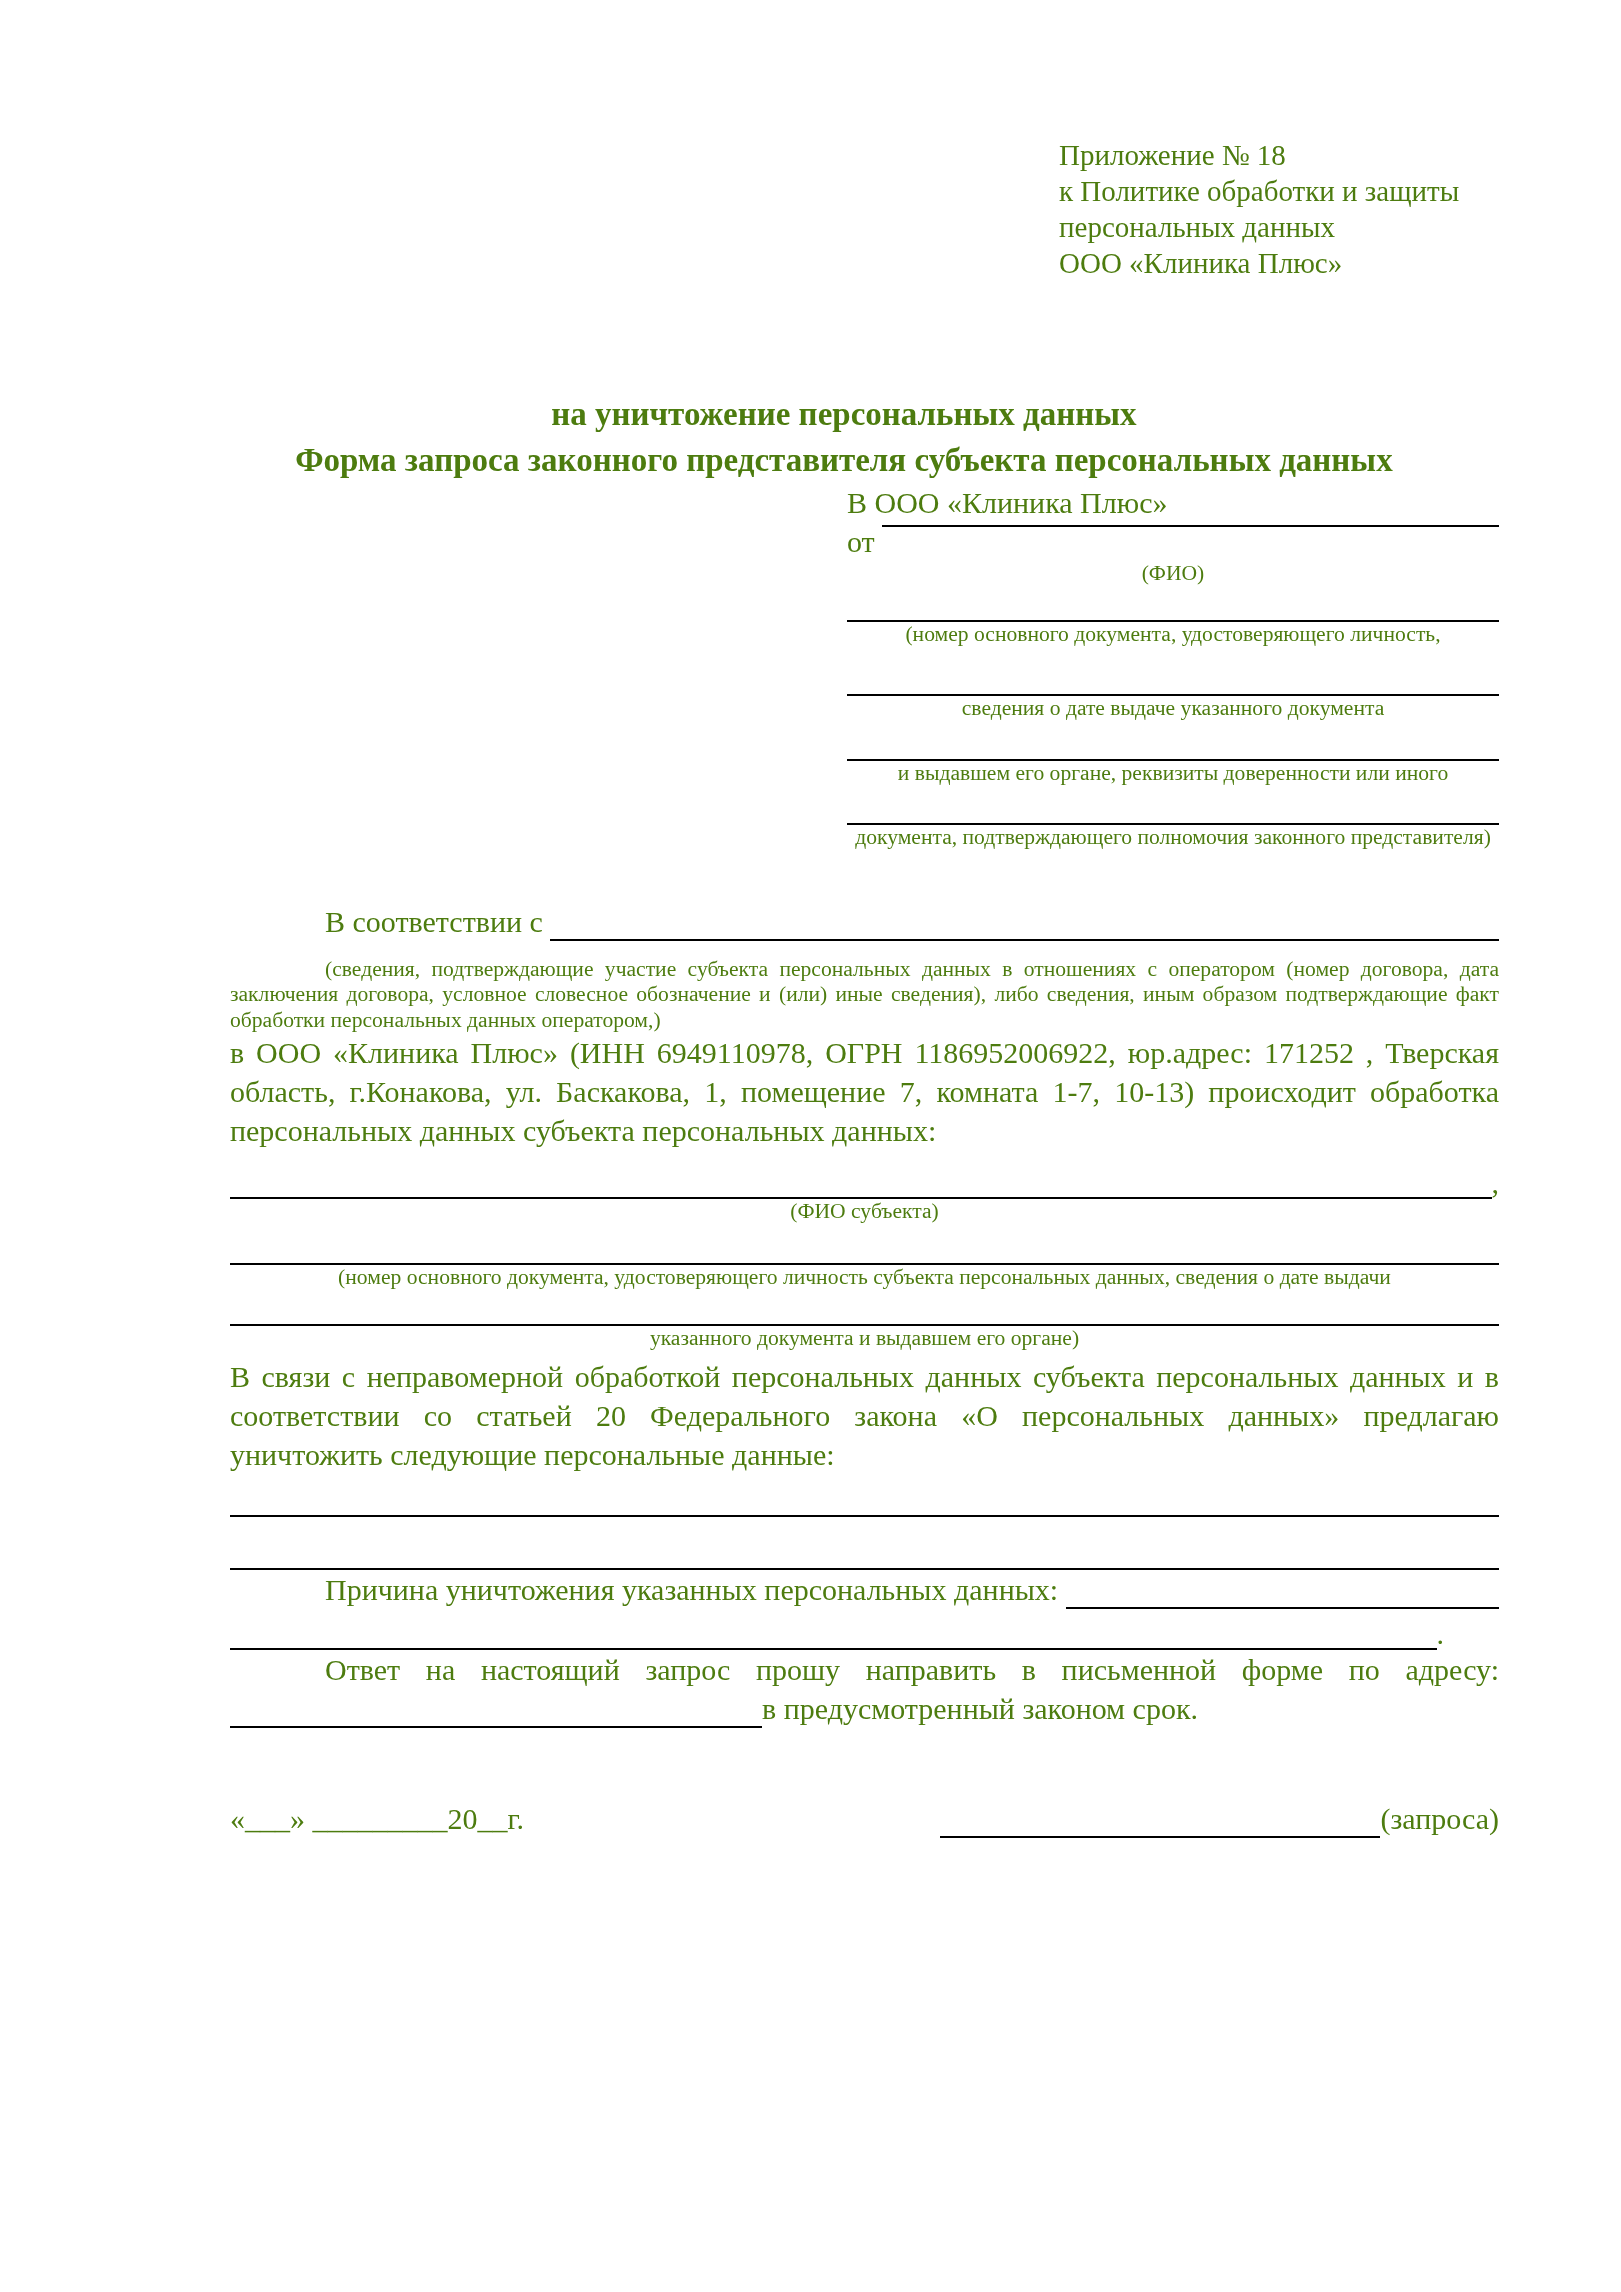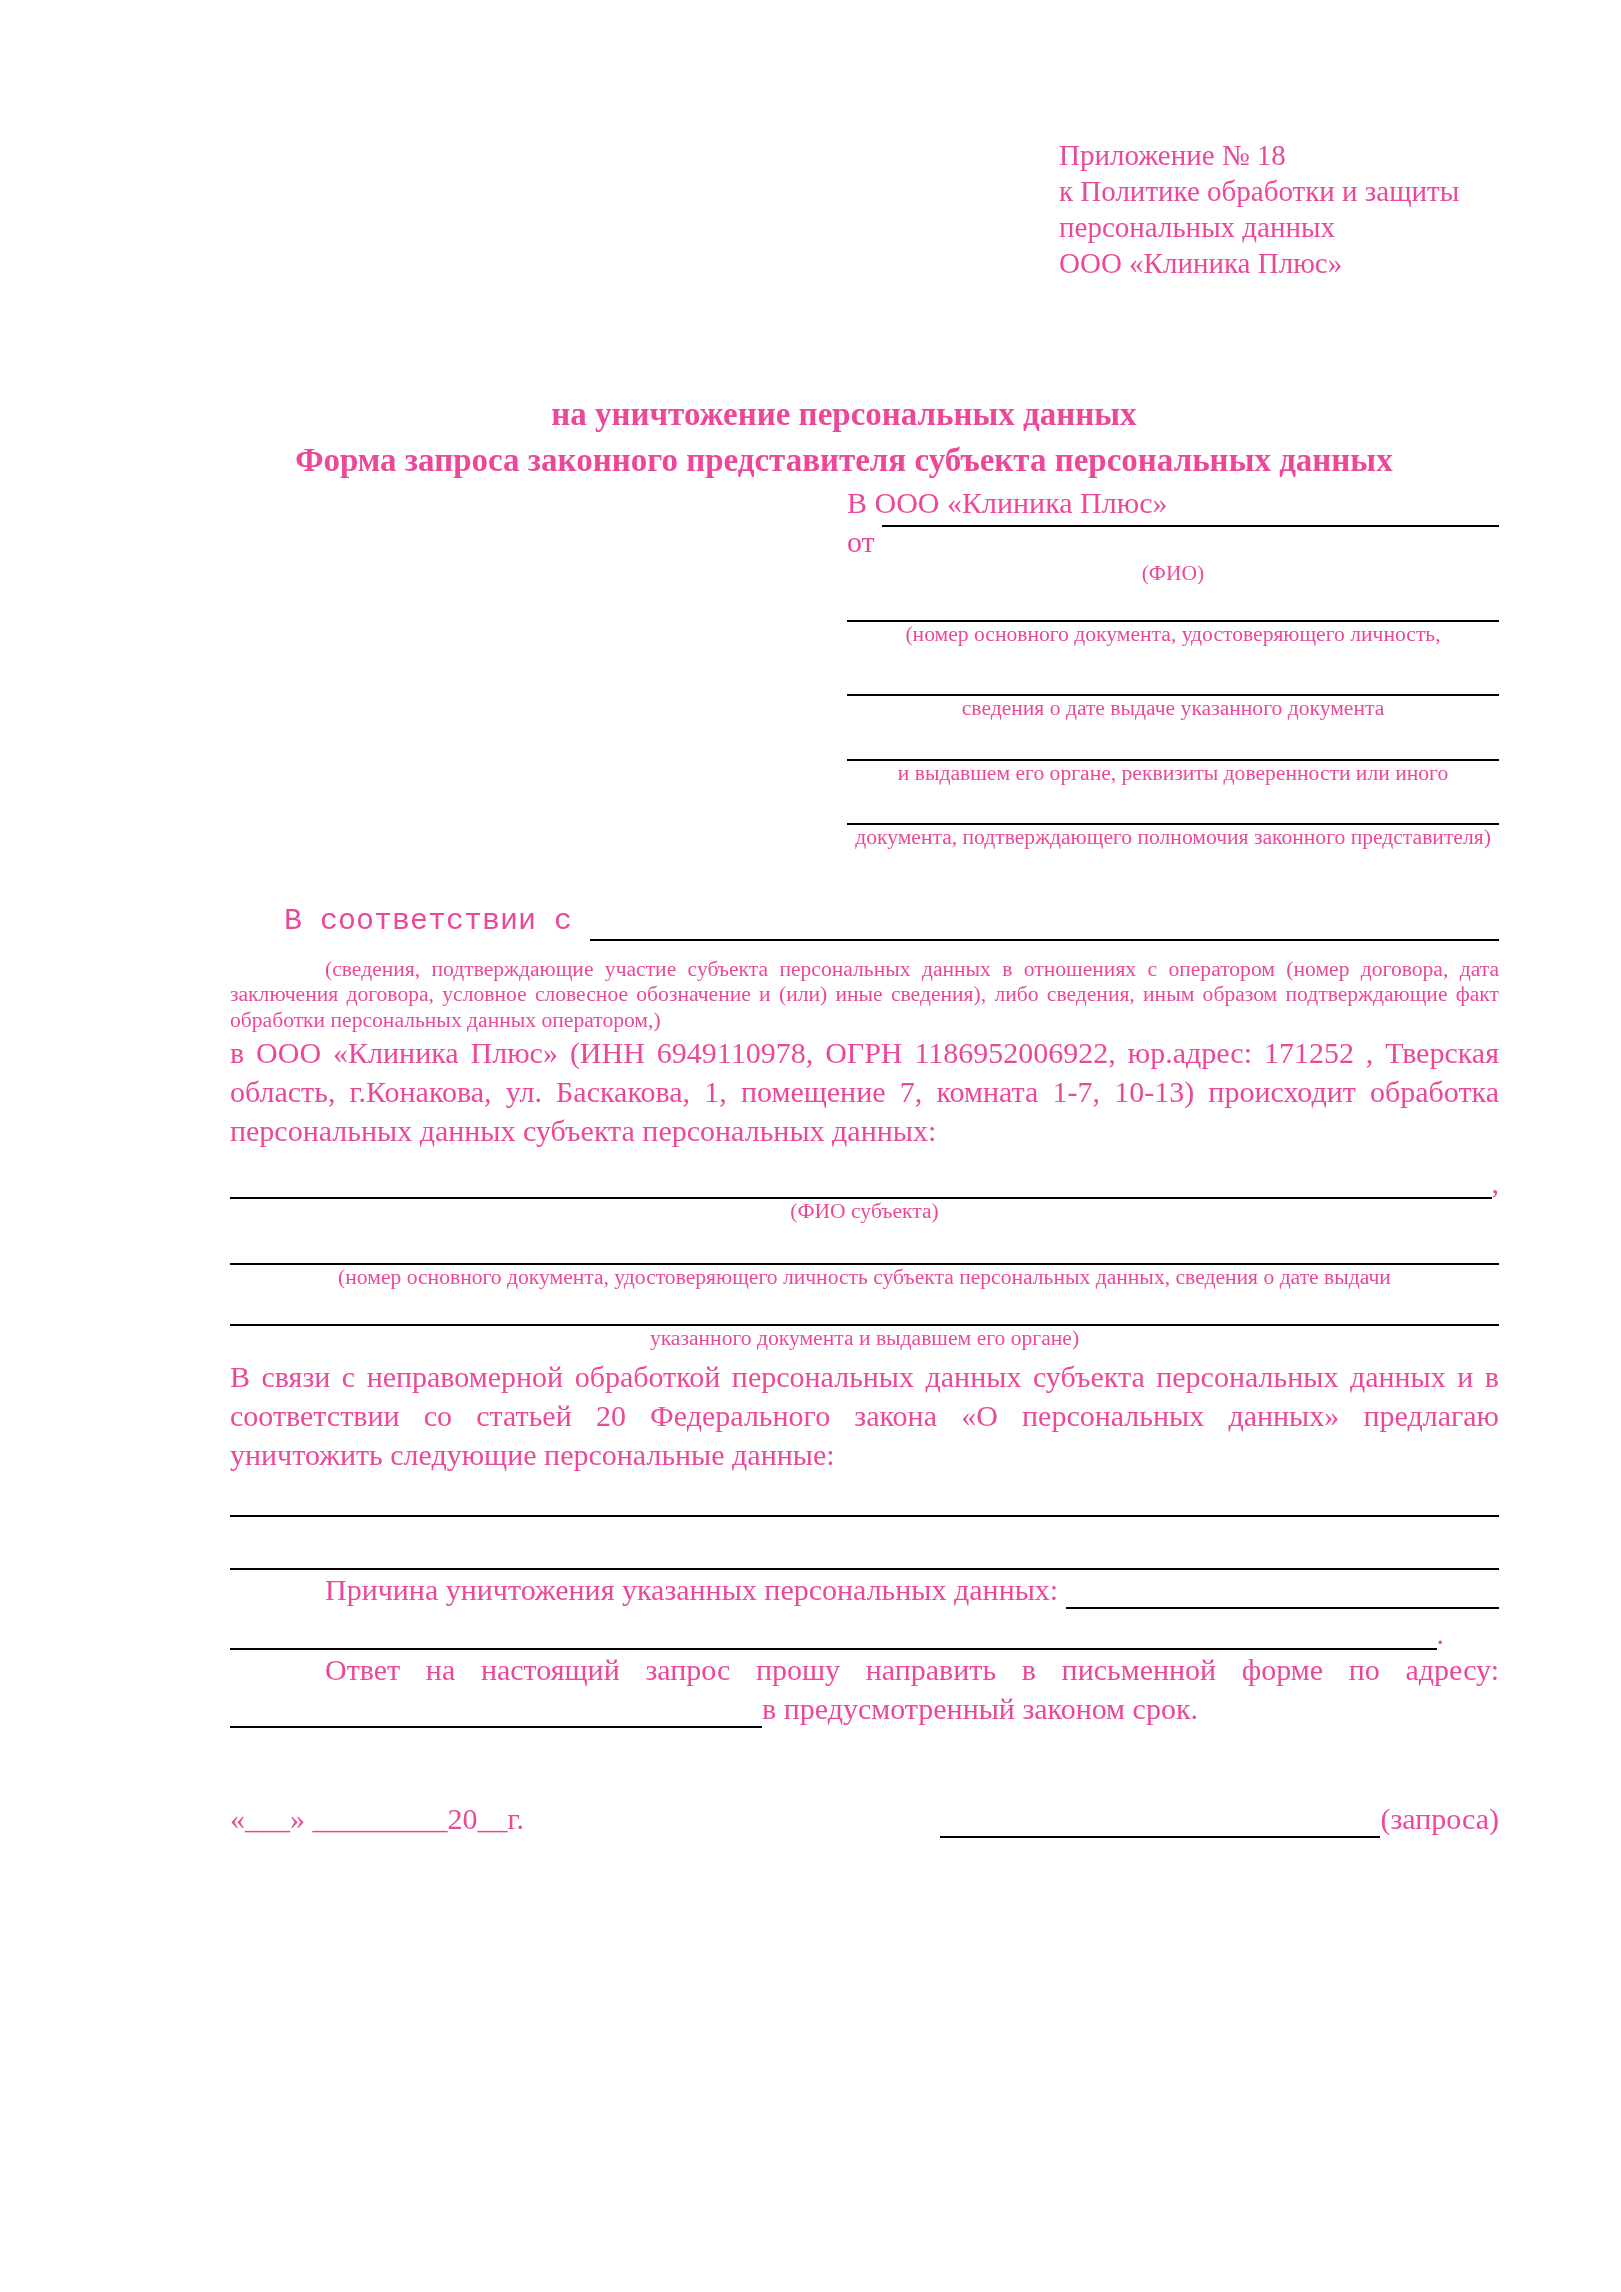--- a/index.html
+++ b/index.html
@@ -2,21 +2,21 @@
 <html lang="ru"><head>
 <meta charset="utf-8">
 <style>
   html, body { margin: 0; padding: 0; background: #ffffff; }
   .page {
     position: relative;
     width: 1621px;
     height: 2293px;
     box-sizing: border-box;
     background: #ffffff;
-    color: #ec4899;
+    color: #4d7c0f;
     padding: 137px 122px 59px 230px;
     font-family: "Liberation Serif", "DejaVu Serif", serif;
     font-size: 30px;
     line-height: 39px;
     overflow: hidden;
   }
 
   
   .appendix {
     margin-left: 829px;
@@ -44,21 +44,21 @@
     font-size: 21.6px;
     line-height: 25.5px;
   }
   .rec-line { border-bottom: 2.9px solid #000; }
   .rec-line.h1 { height: 33px; }
   .rec-line.h2 { height: 47px; }
   .rec-line.h3 { height: 37px; }
 
   
   .accordance { display: flex; align-items: flex-end; margin-top: 51px; line-height: 39px; }
-  .accordance .label { margin-left: 54px; white-space: pre; font-family: Liberation Mono, monospace; }
+  .accordance .label { margin-left: 95px; white-space: pre; }
 
   .note {
     font-size: 21.6px;
     line-height: 25.5px;
     text-align: justify;
     text-indent: 95px;
     margin-top: 16px;
   }
 
   .para { text-align: justify; }

